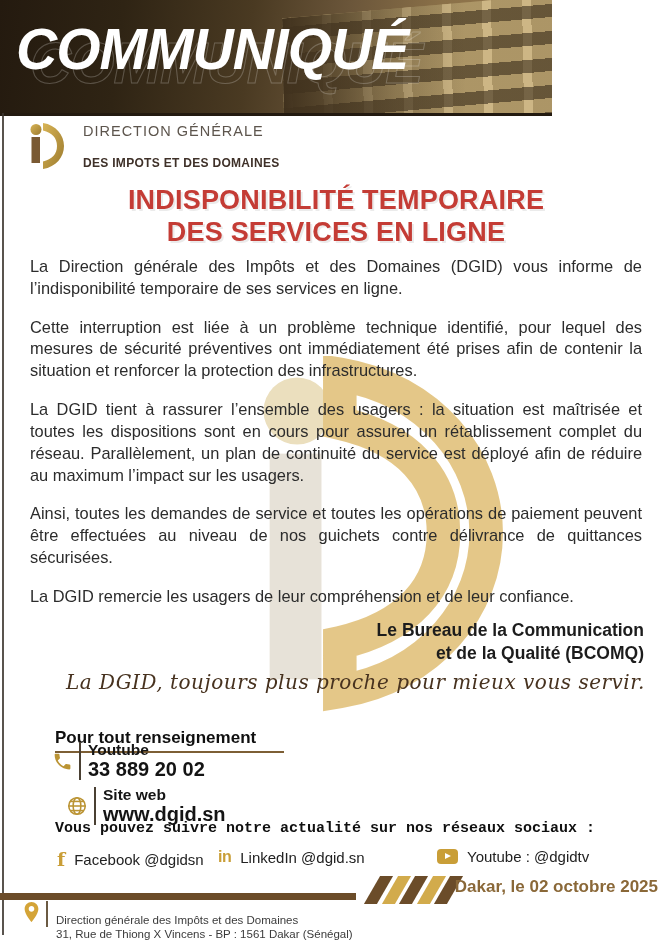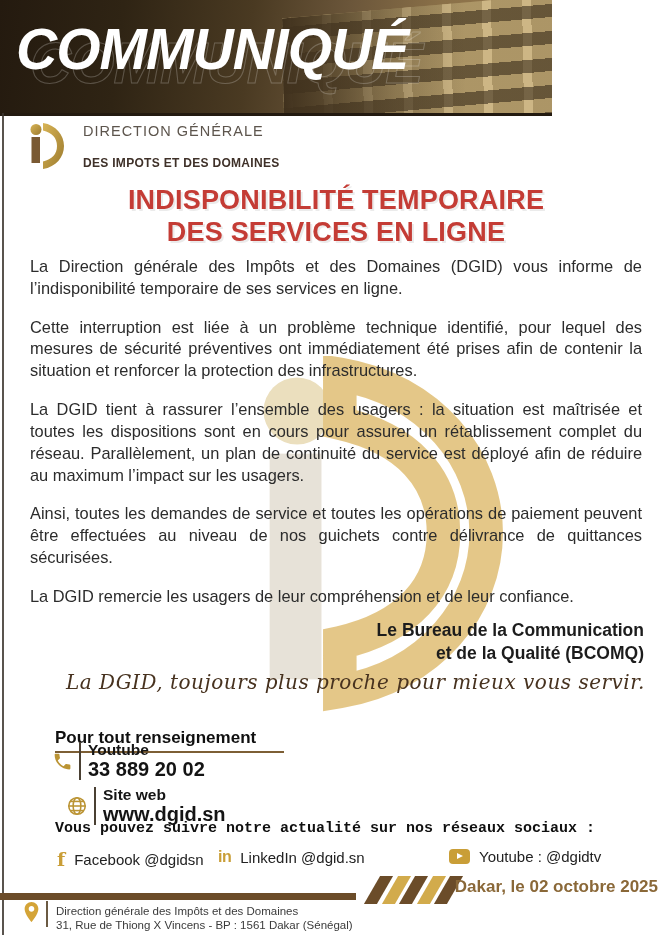--- a/index.html
+++ b/index.html
@@ -58,38 +58,38 @@
   .contact-item{position:absolute;display:flex;align-items:center;z-index:2;}
   .contact-item .sep{width:2px;align-self:stretch;background:#4a4033;margin:0 7px 0 6px;}
   .contact-label{font-weight:700;font-size:15.5px;color:#141414;line-height:1.05;}
   .contact-value{font-weight:700;font-size:20px;color:#141414;line-height:1.1;}
   .ci-phone{left:52px;top:742px;}
   .ci-web{left:66px;top:787px;justify-content:space-between;}
 
   
   .social-heading{position:absolute;left:55px;top:820px;font-weight:700;font-size:15px;color:#101010;z-index:2;font-family:Liberation Mono, monospace;}
   .social-item{position:absolute;top:848px;display:flex;align-items:center;font-size:15px;color:#222;z-index:2;}
-  .si-fb{left:57px;}  .si-li{left:218px;}  .si-yt{left:449px;}
+  .si-fb{left:57px;}  .si-li{left:218px;}  .si-yt{left:437px;}
   .fb-glyph{font-weight:700;font-size:19px;color:#c99e37;margin-right:9px;font-family:"DejaVu Serif",serif;}
   .li-glyph{font-weight:700;font-size:16px;color:#c99e37;margin-right:9px;letter-spacing:-.5px;}
   .yt-glyph{width:21px;height:15px;background:#c99e37;border-radius:4px;margin-right:9px;position:relative;}
   .yt-glyph::after{content:"";position:absolute;left:8px;top:4px;border-left:6px solid #fff;
     border-top:3.5px solid transparent;border-bottom:3.5px solid transparent;}
 
   
   .bottom-bar{position:absolute;left:0;top:893px;width:356px;height:7px;background:#6b4c29;z-index:2;}
   .stripes{position:absolute;left:372px;top:876px;display:flex;z-index:2;}
   .stripes span{display:block;width:13px;height:28px;margin-right:4.5px;transform:skewX(-30deg);}
   .stripe-brown{background:#6b4c29;} .stripe-gold{background:#d2ab4c;}
   .date-line{position:absolute;right:14px;top:877px;font-weight:700;font-size:17px;color:#8a6838;z-index:2;}
 
   
   .footer{position:absolute;left:24px;top:901px;display:flex;align-items:flex-start;z-index:2;}
   .footer .sep{width:2px;height:26px;background:#6b5a43;margin:0 8px 0 7px;}
-  .footer-text{font-size:11.5px;line-height:1.18;color:#3b3b3b;padding-top:4px;}
+  .footer-text{font-size:11.5px;line-height:1.18;color:#3b3b3b;padding-top:13px;}
 </style>
 </head>
 <body>
 
 <div class="page">
 
   <div class="banner">
     <div class="facade"></div>
     <div class="banner-title-ghost">COMMUNIQUÉ</div>
     <div class="banner-title">COMMUNIQUÉ</div>

